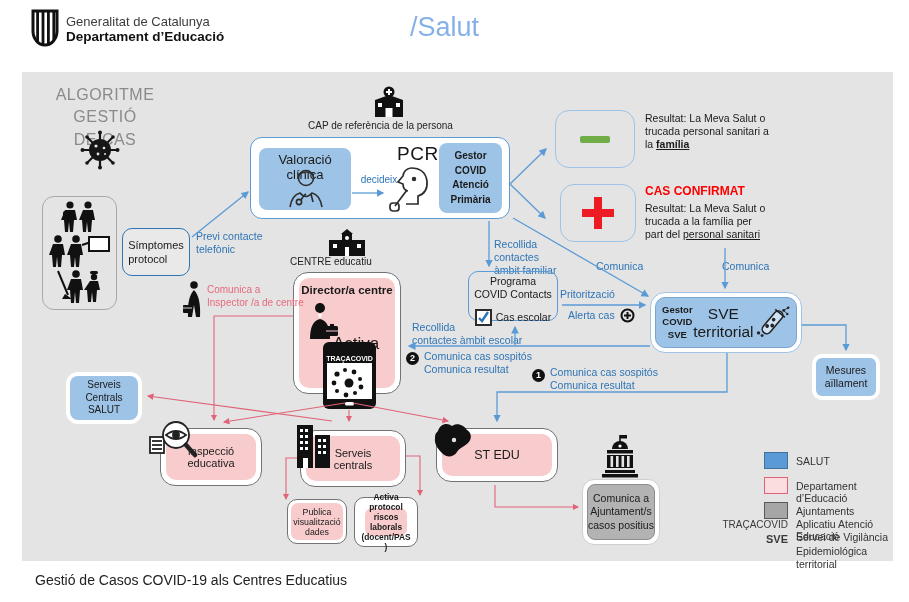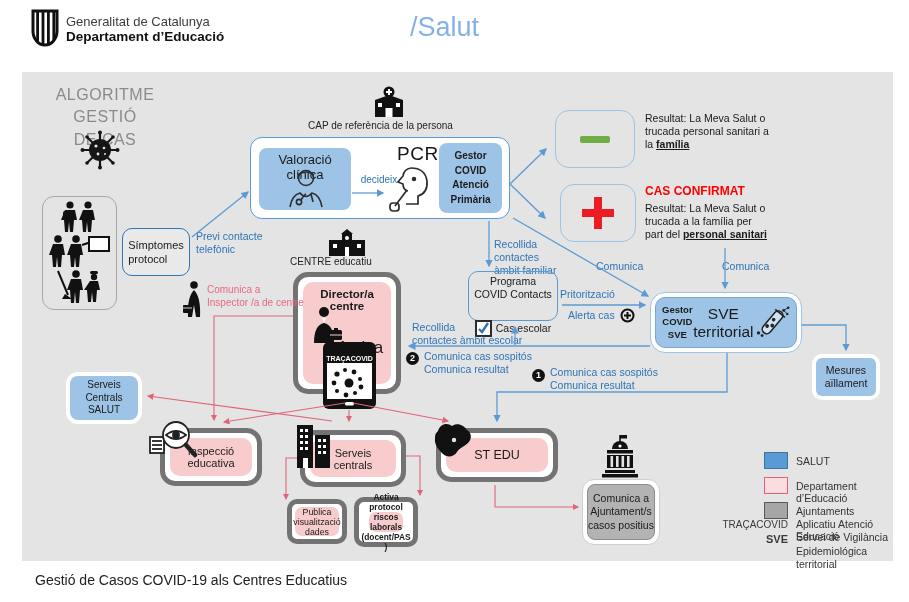--- a/index.html
+++ b/index.html
@@ -39,35 +39,35 @@
   .pcr{left:146px;top:5px;font-size:19px;color:#161616;letter-spacing:.5px}
   .decideix{left:98px;top:36px;width:60px;text-align:center;font-size:10px}
 
   .result-box{border:1.5px solid #9dc3e6;border-radius:14px;display:flex;
               align-items:center;justify-content:center}
   .minus-bar{width:30px;height:7px;background:#70ad47;border-radius:2px}
 
   .programa{left:468px;top:271px;width:90px;height:50px;border:1.3px solid #5b9bd5;
             border-radius:10px;box-sizing:border-box;padding-top:3px;font-size:10.5px;
             line-height:1.2;text-align:center}
-  .chkrow{display:flex;align-items:center;justify-content:center;margin-top:20px;gap:4px}
+  .chkrow{display:flex;align-items:center;justify-content:center;margin-top:9px;gap:4px}
   .chk{width:13px;height:13px;border:2px solid #2b2b2b;background:#fff;position:relative}
 
   .bluebox-outer{background:#fff;border-radius:12px;padding:4px;box-sizing:border-box}
   .bluebox-inner{background:#9dc3e6;border-radius:8px;width:100%;height:100%;
                  display:flex;align-items:center;justify-content:center;text-align:center;
                  box-sizing:border-box}
   .sve-outer{left:650px;top:292px;width:152px;height:61px;border:1px solid #9dc3e6;
              border-radius:15px}
   .sve-inner{border:1px solid #7aa7d0;border-radius:10px;display:flex;align-items:center;
              justify-content:space-between;padding:0 6px;text-align:center}
   .sve-col1{font-weight:bold;font-size:9.5px;line-height:1.3;text-align:center}
   .sve-col2{font-size:15.5px;line-height:1.15;text-align:center}
 
-  .pinkbox-outer{background:#fff;border:5px solid #737373;border-radius:15px;padding:5px;
+  .pinkbox-outer{background:#fff;border:1px solid #737373;border-radius:15px;padding:5px;
                  box-sizing:border-box}
   .pinkbox-inner{background:#f8cccd;border-radius:10px;width:100%;height:100%;
                  display:flex;align-items:center;justify-content:center;text-align:center;
                  box-sizing:border-box}
   .director-outer{left:293px;top:272px;width:108px;height:122px}
   .director-inner{position:relative;display:block}
   .dir-title{position:absolute;left:0;top:6px;width:100%;text-align:center;
              font-weight:bold;font-size:11.5px}
   .activa-lbl{position:absolute;left:34px;top:56px;font-size:17px}
 
@@ -223,21 +223,21 @@
 
   <div class="abs result-box" style="left:560px;top:184px;width:74px;height:56px">
     <svg width="36" height="36" viewBox="0 0 36 36">
       <rect x="14" y="2" width="8" height="32" fill="#ed1c24"></rect>
       <rect x="2" y="14" width="32" height="8" fill="#ed1c24"></rect>
     </svg>
   </div>
   <div class="abs" style="left:645px;top:184px;font-size:12px;font-weight:bold;color:#ff0000">CAS CONFIRMAT</div>
   <div class="abs small" style="left:645px;top:202px;width:145px"><span class="pre">Resultat: La Meva Salut o
 trucada a la família per
-part del </span><span style="font-weight:bold;text-decoration:underline">personal sanitari</span></div>
+part del </span><span style="font-weight:normal;text-decoration:underline">personal sanitari</span></div>
 
   <div class="abs pre t-blue small" style="left:494px;top:238px">Recollida
 contactes
 àmbit familiar</div>
 
   <div class="abs programa">
     <div class="pre">Programa
 COVID Contacts</div>
     <div class="chkrow">
       <div class="chk">

